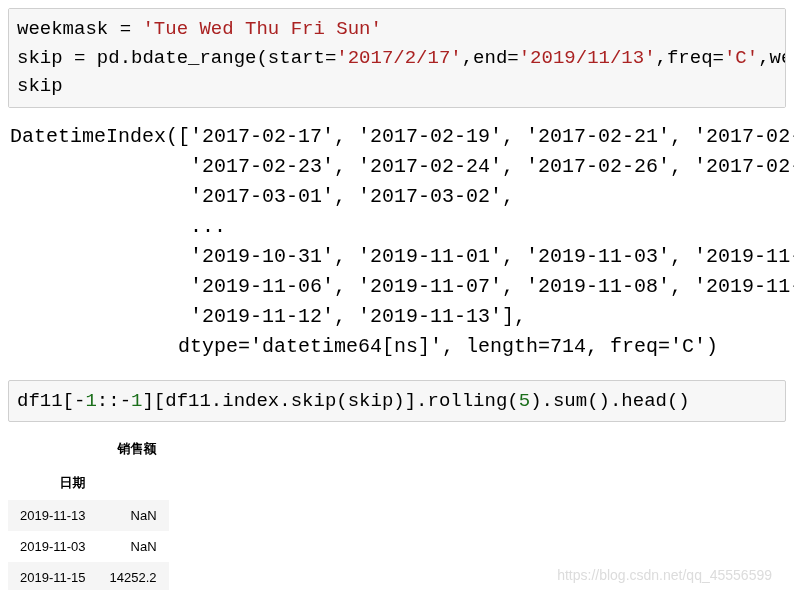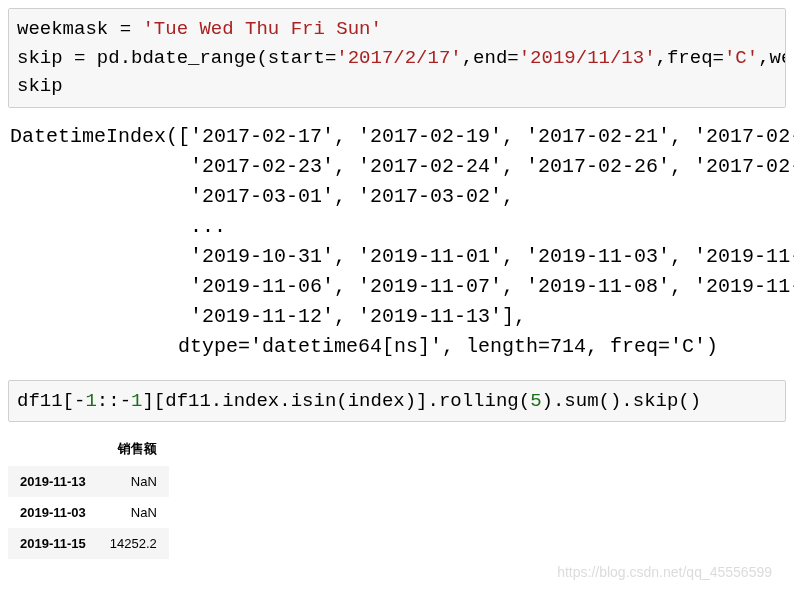--- a/index.html
+++ b/index.html
@@ -41,30 +41,30 @@
     margin-top: 6px;
     margin-bottom: 22px;
   }
   .df-table th, .df-table td {
     padding: 8px 12px;
     text-align: right;
     border: none;
   }
   .df-table thead th { font-weight: bold; }
   .df-table tbody th {
-    font-weight: bold;
+    font-weight: normal;
     text-align: left;
   }
   .df-table tbody tr:nth-child(odd) { background: #f5f5f5; }
   .df-table tbody tr:nth-child(even) { background: #ffffff; }
   .index-cell { text-align: right; }
   .watermark {
     position: absolute;
     right: 14px;
-    bottom: 2px;
+    bottom: 10px;
     color: #dcdcdc;
     font-size: 14px;
     font-family: Arial, sans-serif;
     pointer-events: none;
   }
   .wrapper { position: relative; min-height: 574px; }
 </style>
 </head>
 <body>
 <div class="wrapper">
@@ -75,27 +75,31 @@
 
 <div class="output-text">DatetimeIndex(['2017-02-17', '2017-02-19', '2017-02-21', '2017-02-22',
                '2017-02-23', '2017-02-24', '2017-02-26', '2017-02-28',
                '2017-03-01', '2017-03-02',
                ...
                '2019-10-31', '2019-11-01', '2019-11-03', '2019-11-05',
                '2019-11-06', '2019-11-07', '2019-11-08', '2019-11-10',
                '2019-11-12', '2019-11-13'],
               dtype='datetime64[ns]', length=714, freq='C')</div>
 
-<div class="code-cell"><span><span>df11[</span><span>-</span><span class="tok-num">1</span><span>::</span><span>-</span><span class="tok-num">1</span><span>][df11.index.isin(index)].rolling(</span><span class="tok-num">5</span><span>).sum().skip()</span></span></div>
+<div class="code-cell"><span><span>df11[</span><span>-</span><span class="tok-num">1</span><span>::</span><span>-</span><span class="tok-num">1</span><span>][df11.index.skip(skip)].rolling(</span><span class="tok-num">5</span><span>).sum().head()</span></span></div>
 
 <table class="df-table">
   <thead>
     <tr>
       <th></th>
       <th>销售额</th>
+    </tr>
+    <tr>
+      <th class="index-cell">日期</th>
+      <th></th>
     </tr>
   </thead>
   <tbody>
     <tr>
       <th class="index-cell">2019-11-13</th>
       <td>NaN</td>
     </tr>
     <tr>
       <th class="index-cell">2019-11-03</th>
       <td>NaN</td>

